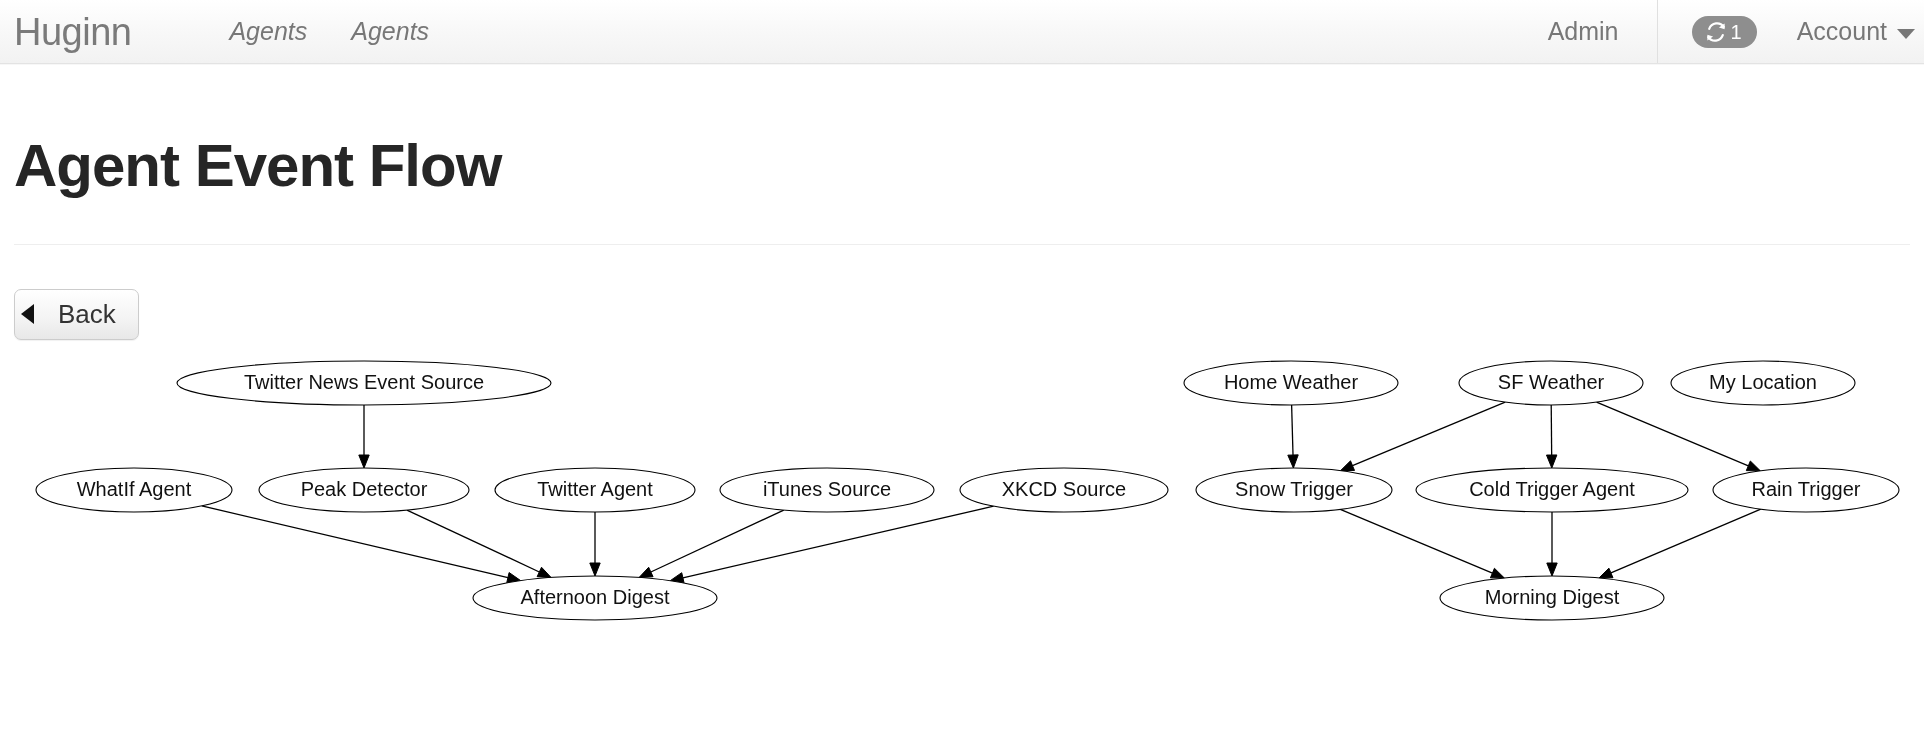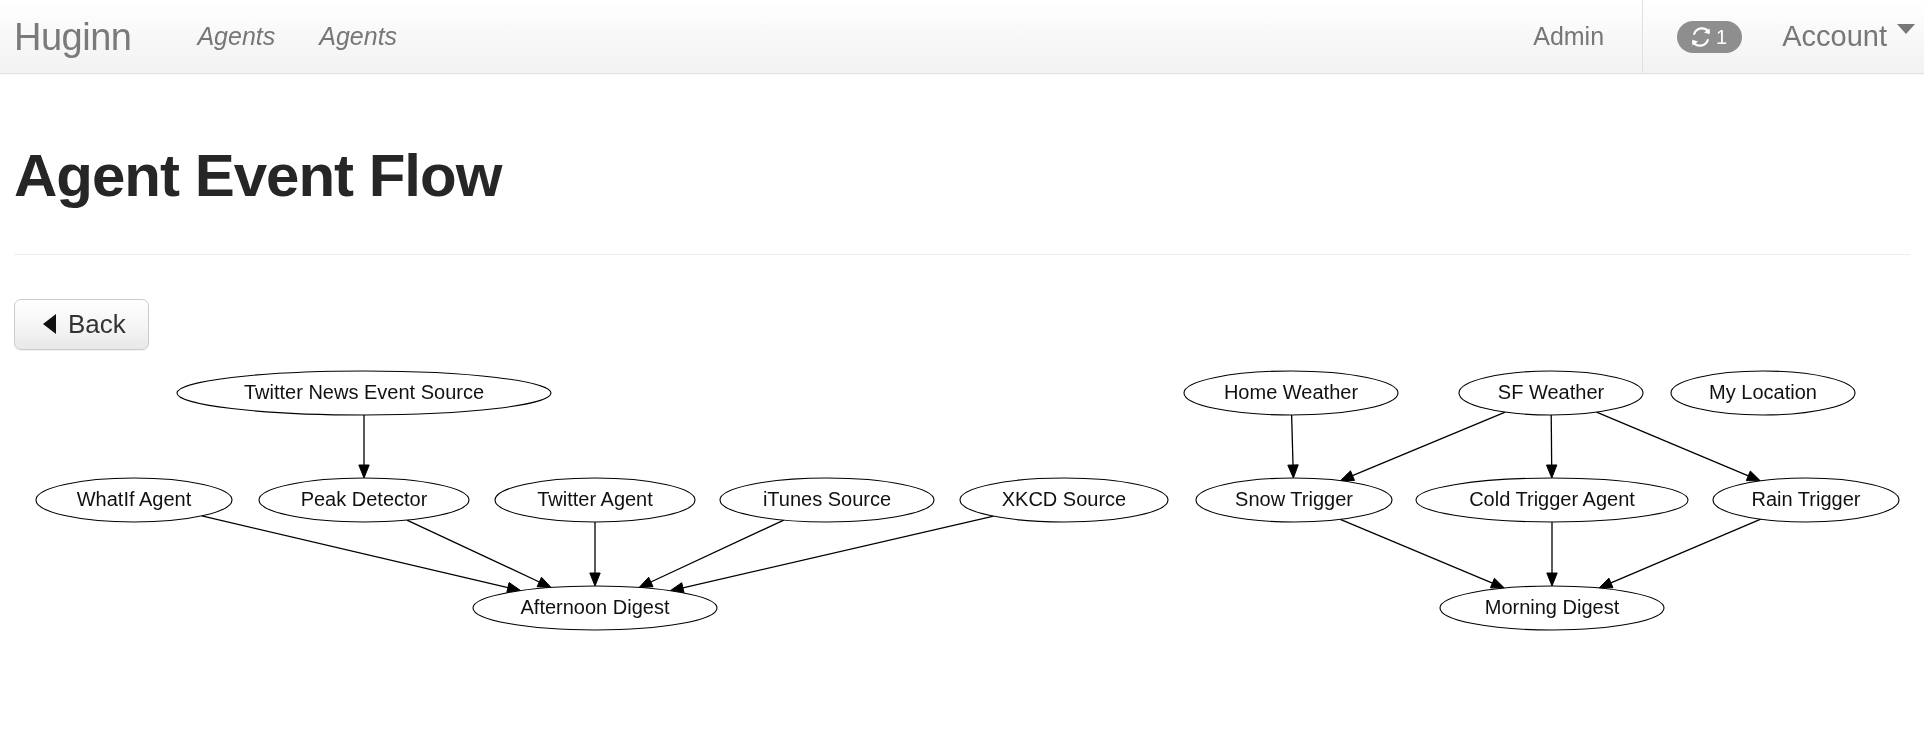--- a/index.html
+++ b/index.html
@@ -8,27 +8,28 @@
     margin: 0; padding: 0;
     width: 1924px; height: 754px;
     background: #ffffff;
     font-family: "Liberation Sans", sans-serif;
     overflow: hidden;
   }
 
   
   .navbar {
     position: relative;
-    height: 74px;
+    height: 64px;
     width: 1924px;
     background: linear-gradient(to bottom, #ffffff 0%, #f8f8f8 50%, #f2f2f2 100%);
     border-bottom: 1px solid #e3e3e3;
     box-shadow: 0 1px 0 rgba(0,0,0,0.03);
     display: flex;
     align-items: center;
+    gap: 32px;
   }
   .brand {
     font-size: 38px;
     color: #7a7a7a;
     margin-left: 14px;
     margin-right: 44px;
     font-weight: 400;
     letter-spacing: -0.5px;
     line-height: 1;
     text-decoration: none;
@@ -76,24 +77,24 @@
     border-radius: 17px;
     padding: 5px 15px 5px 13px;
     font-size: 20px;
     line-height: 1;
     white-space: nowrap;
   }
   .worker-badge svg { display: block; }
   .badge-count { font-size: 20px; color: #ffffff; }
   .account-cell {
     display: flex;
-    align-items: flex-start;
+    align-items: center;
     gap: 10px;
     padding-left: 6px;
-    font-size: 29px;
+    font-size: 25px;
     color: #777777;
     text-decoration: none;
     white-space: nowrap;
   }
   .caret {
     width: 0; height: 0;
     border-left: 9px solid transparent;
     border-right: 9px solid transparent;
     border-top: 10px solid #777777;
     display: inline-block;
@@ -116,23 +117,23 @@
   }
   .hr {
     border: 0;
     border-top: 1px solid #eeeeee;
     margin: 48px 0 0 0;
     width: 1896px;
   }
   .btn-back {
     display: inline-flex;
     align-items: center;
-    gap: 12px;
+    gap: 24px;
     margin-top: 44px;
-    padding: 11px 22px 12px 28px;
+    padding: 11px 22px 12px 6px;
     font-size: 26px;
     color: #333333;
     background: linear-gradient(to bottom, #ffffff 0%, #f3f3f3 60%, #e8e8e8 100%);
     border: 1px solid #cccccc;
     border-radius: 7px;
     cursor: pointer;
     line-height: 1;
     text-decoration: none;
     box-shadow: 0 1px 1px rgba(0,0,0,0.06);
     font-family: "Liberation Sans", sans-serif;

